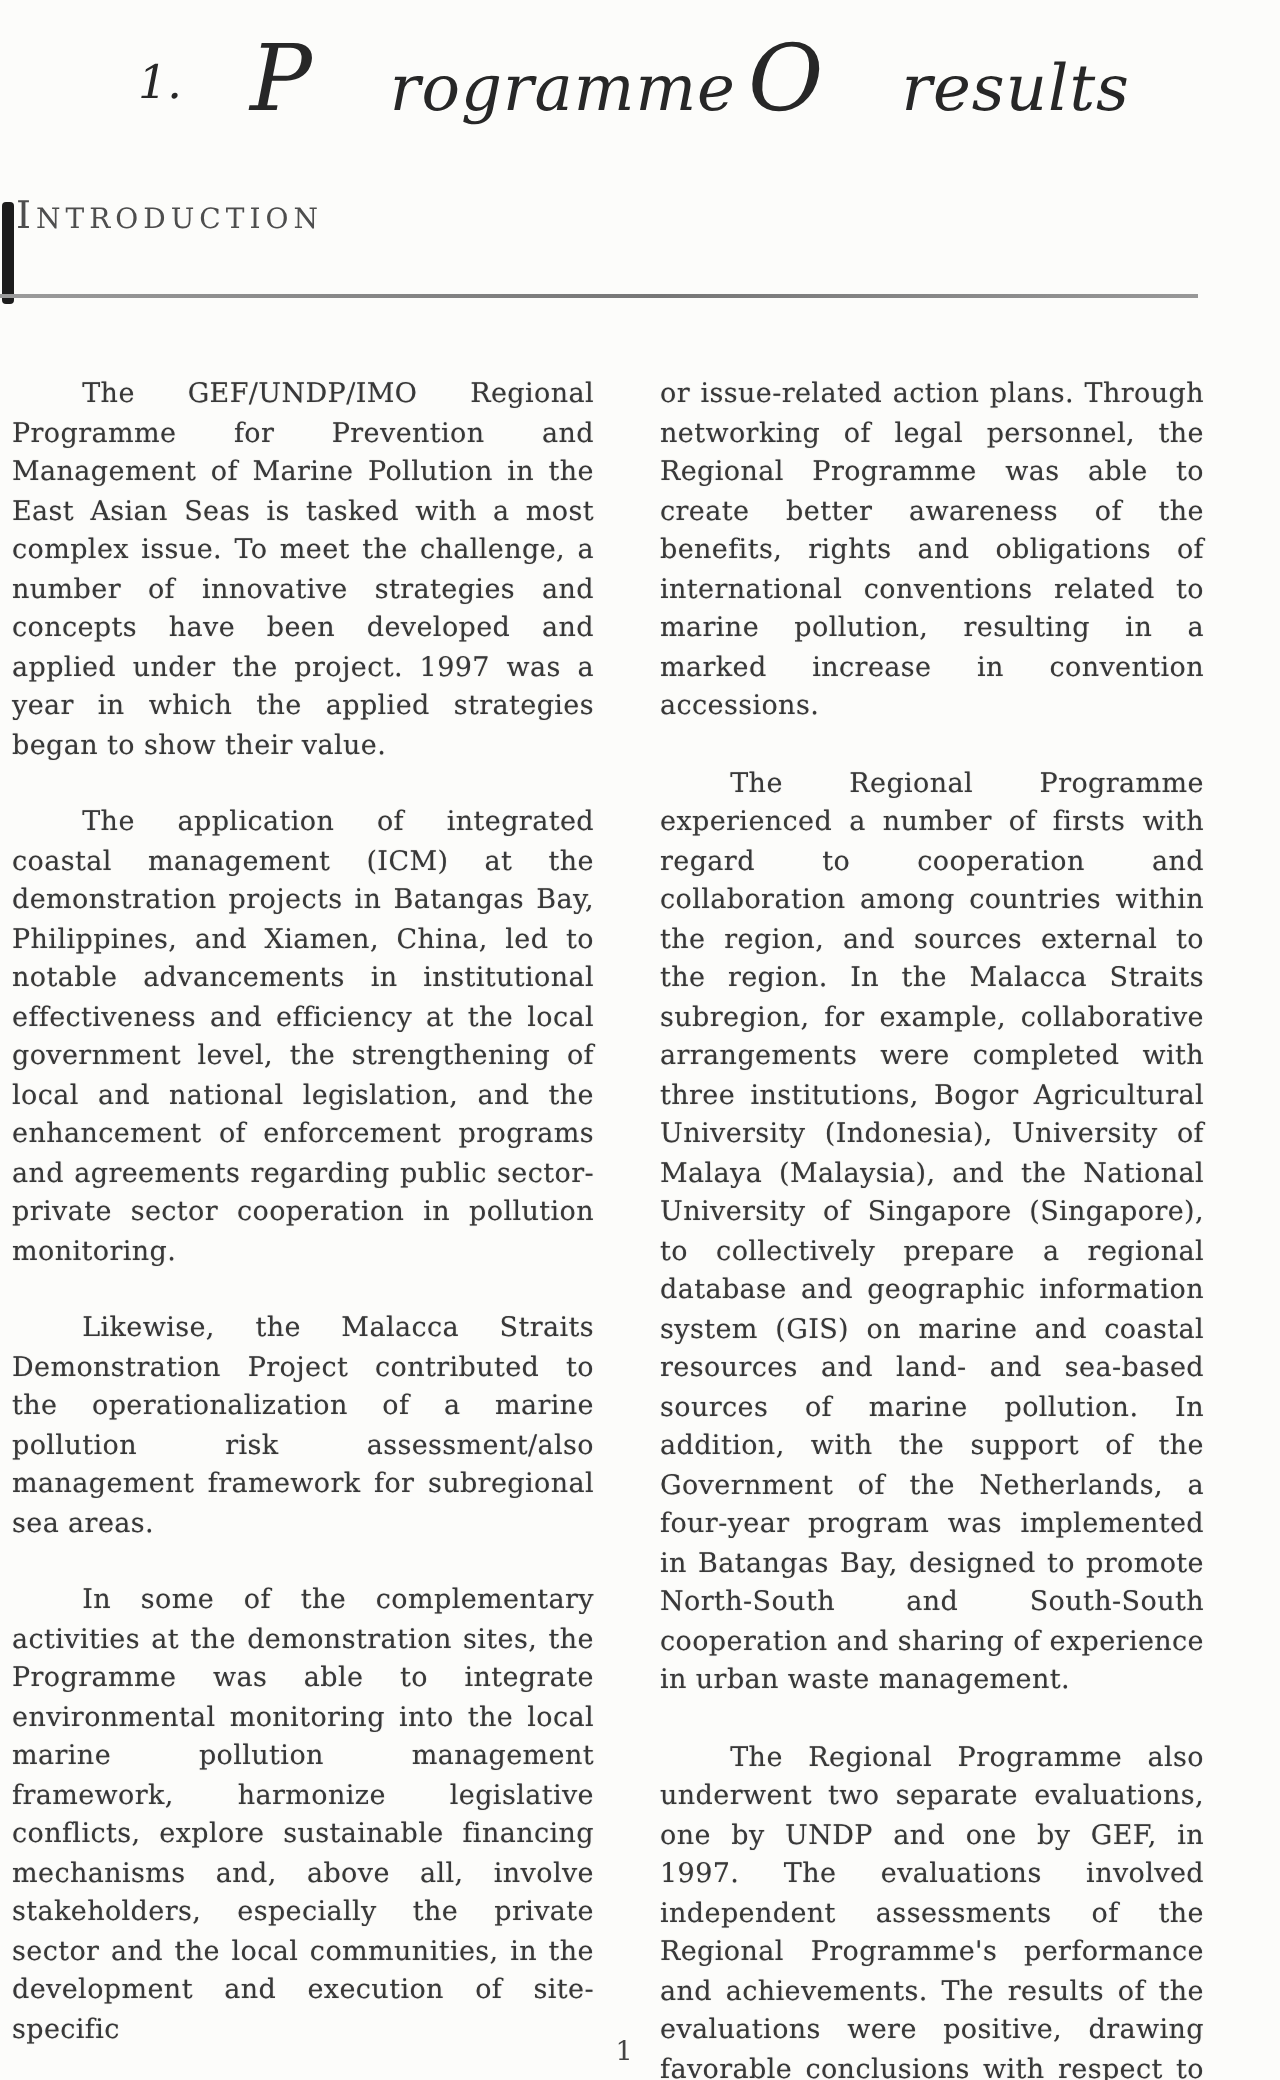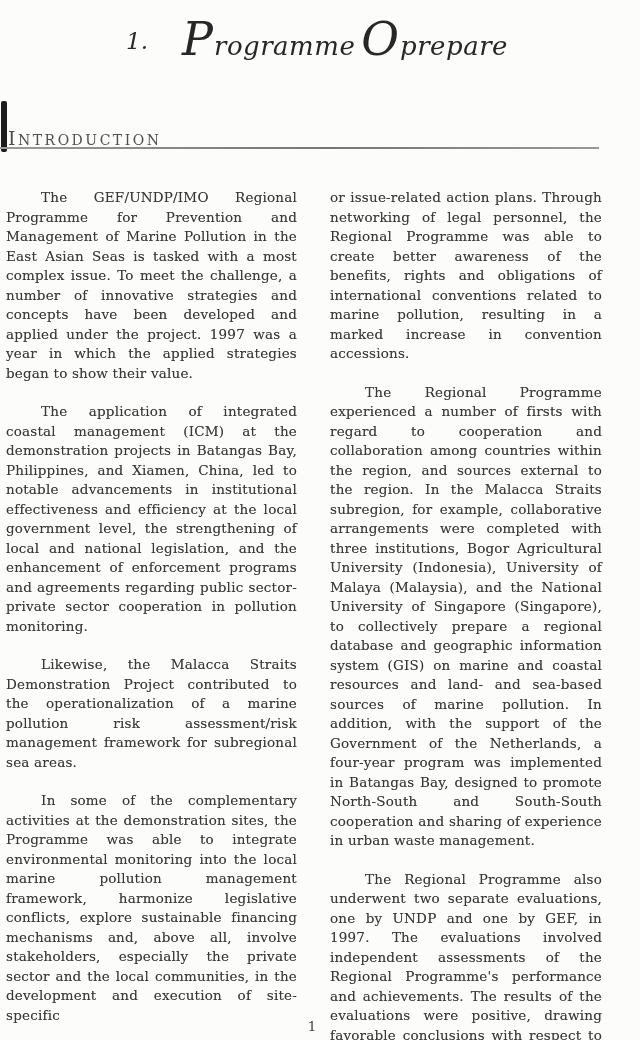--- a/index.html
+++ b/index.html
@@ -40,29 +40,30 @@
     transform: translateY(-6px);
     display: inline-block;
   }
   .chapter-title .word { margin-right: 6px; }
   .chapter-title .dropcap {
     font-size: 46px;
     font-style: italic;
     letter-spacing: 1px;
   }
   .chapter-title .rest {
-    font-size: 26px;
+    font-size: 32px;
     font-style: italic;
     letter-spacing: 0.5px;
+    margin-left: 38px;
   }
   
   .section-heading {
     position: absolute;
     left: 8px;
-    top: 123px;
+    top: 92px;
     font-weight: normal;
     color: #4e4e4e;
     letter-spacing: 2.5px;
   }
   .section-heading .initial { font-size: 19px; }
   .section-heading .smallcaps {
     font-size: 14px;
     text-transform: uppercase;
   }
   .rule {
@@ -108,33 +109,33 @@
 </style>
 </head>
 <body>
 
 <div class="page">
 
   <div class="edge-artifact"></div>
 
   <header class="chapter-header">
     <span class="chapter-number">1.</span>
-    <span class="chapter-title"><span class="word"><span class="dropcap">P</span><span class="rest">rogramme</span></span><span class="word"><span class="dropcap">O</span><span class="rest">prepare</span></span>
+    <span class="chapter-title"><span class="word"><span class="dropcap">P</span><span class="rest">rogramme</span></span><span class="word"><span class="dropcap">O</span><span class="rest">results</span></span>
     </span>
   </header>
 
   <h2 class="section-heading"><span class="initial">I</span><span class="smallcaps">ntroduction</span></h2>
 
   <div class="rule"></div>
 
   <main class="columns">
     <section class="col left">
       <p>The GEF/UNDP/IMO Regional Programme for Prevention and Management of Marine Pollution in the East Asian Seas is tasked with a most complex issue. To meet the challenge, a number of innovative strategies and concepts have been developed and applied under the project. 1997 was a year in which the applied strategies began to show their value.</p>
       <p>The application of integrated coastal management (ICM) at the demonstration projects in Batangas Bay, Philippines, and Xiamen, China, led to notable advancements in institutional effectiveness and efficiency at the local government level, the strengthening of local and national legislation, and the enhancement of enforcement programs and agreements regarding public sector-private sector cooperation in pollution monitoring.</p>
-      <p>Likewise, the Malacca Straits Demonstration Project contributed to the operationalization of a marine pollution risk assessment/risk management framework for subregional sea areas.</p>
+      <p>Likewise, the Malacca Straits Demonstration Project contributed to the operationalization of a marine pollution risk assessment/also management framework for subregional sea areas.</p>
       <p>In some of the complementary activities at the demonstration sites, the Programme was able to integrate environmental monitoring into the local marine pollution management framework, harmonize legislative conflicts, explore sustainable financing mechanisms and, above all, involve stakeholders, especially the private sector and the local communities, in the development and execution of site-specific</p>
     </section>
     <section class="col right">
       <p class="no-indent">or issue-related action plans. Through networking of legal personnel, the Regional Programme was able to create better awareness of the benefits, rights and obligations of international conventions related to marine pollution, resulting in a marked increase in convention accessions.</p>
       <p>The Regional Programme experienced a number of firsts with regard to cooperation and collaboration among countries within the region, and sources external to the region. In the Malacca Straits subregion, for example, collaborative arrangements were completed with three institutions, Bogor Agricultural University (Indonesia), University of Malaya (Malaysia), and the National University of Singapore (Singapore), to collectively prepare a regional database and geographic information system (GIS) on marine and coastal resources and land- and sea-based sources of marine pollution. In addition, with the support of the Government of the Netherlands, a four-year program was implemented in Batangas Bay, designed to promote North-South and South-South cooperation and sharing of experience in urban waste management.</p>
       <p>The Regional Programme also underwent two separate evaluations, one by UNDP and one by GEF, in 1997. The evaluations involved independent assessments of the Regional Programme's performance and achievements. The results of the evaluations were positive, drawing favorable conclusions with respect to Programme management, operating strategies and stakeholder participation, especially with regard to public-private partnerships and other sustainable financing mechanisms.</p>
     </section>
   </main>
 
   <footer class="page-footer">

